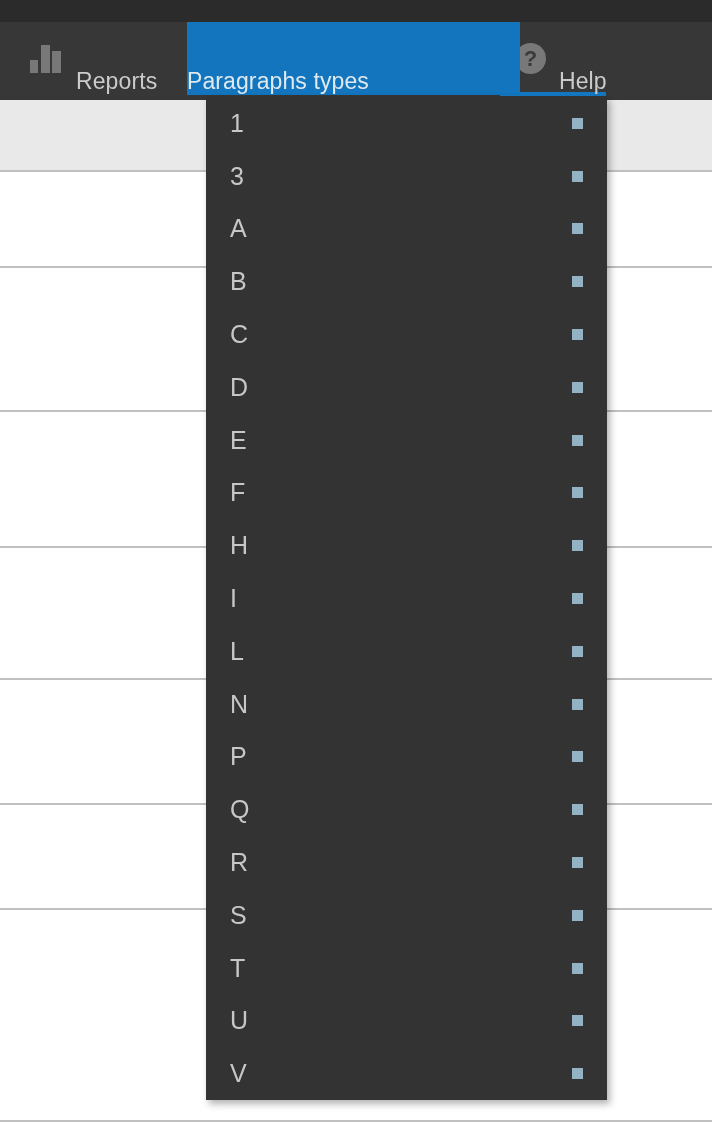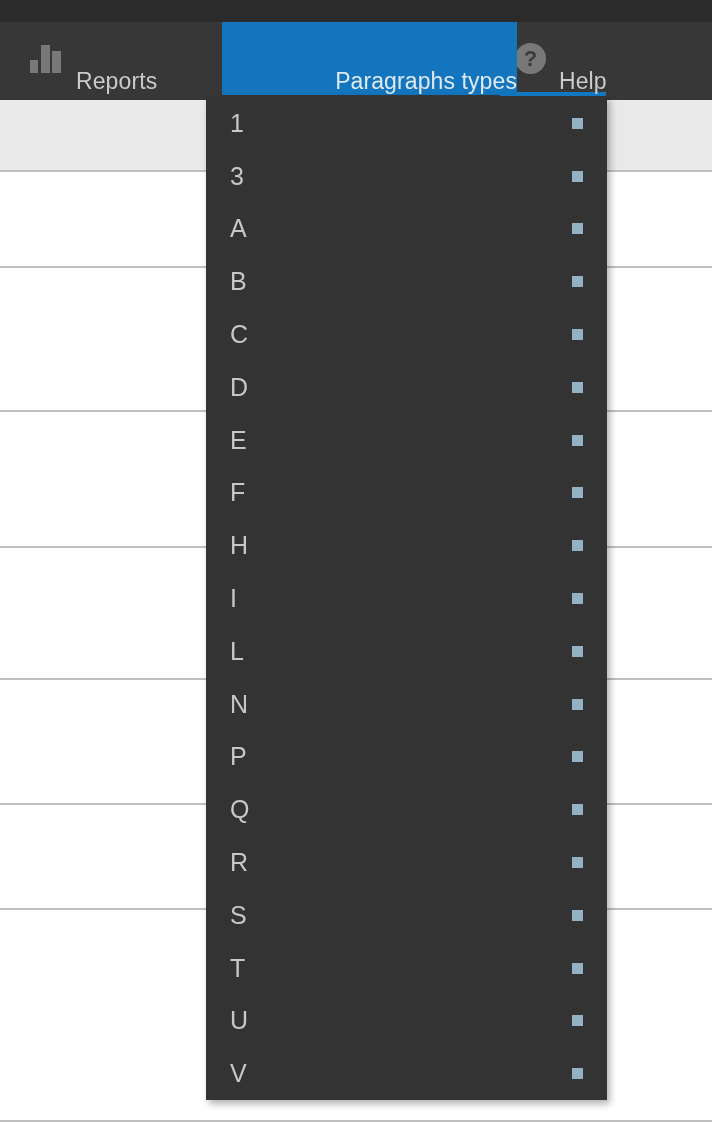--- a/index.html
+++ b/index.html
@@ -105,24 +105,24 @@
     bottom: 0;
     background: #787878;
     display: block;
   }
   .bars-icon i:nth-child(1) { left: 0;    width: 8px; height: 13px; }
   .bars-icon i:nth-child(2) { left: 11px; width: 9px; height: 28px; }
   .bars-icon i:nth-child(3) { left: 22px; width: 9px; height: 22px; }
 
   
   #nav-item-paragraphs {
-    left: 222px;
-    width: 295px;
+    left: 187px;
+    width: 333px;
     background: #1275bd;
-    justify-content: flex-end;
+    justify-content: flex-start;
     z-index: 3;
   }
   #nav-item-paragraphs .nav-label { color: #dfe9f0; }
 
   
   #nav-item-help {
     left: 515px;
   }
   #nav-item-help .nav-label { margin-left: 13px; }
   .help-icon {

